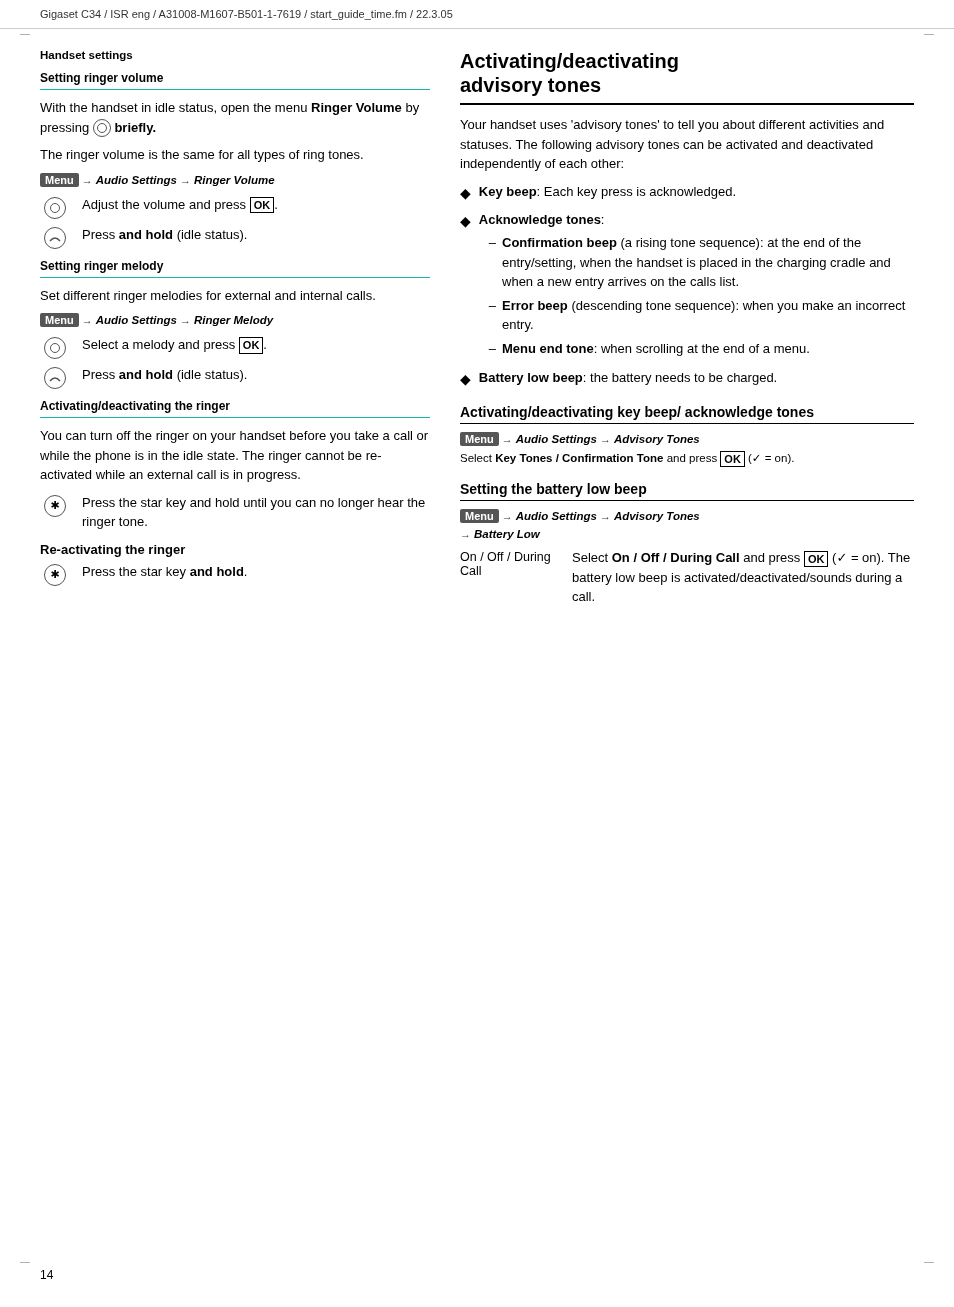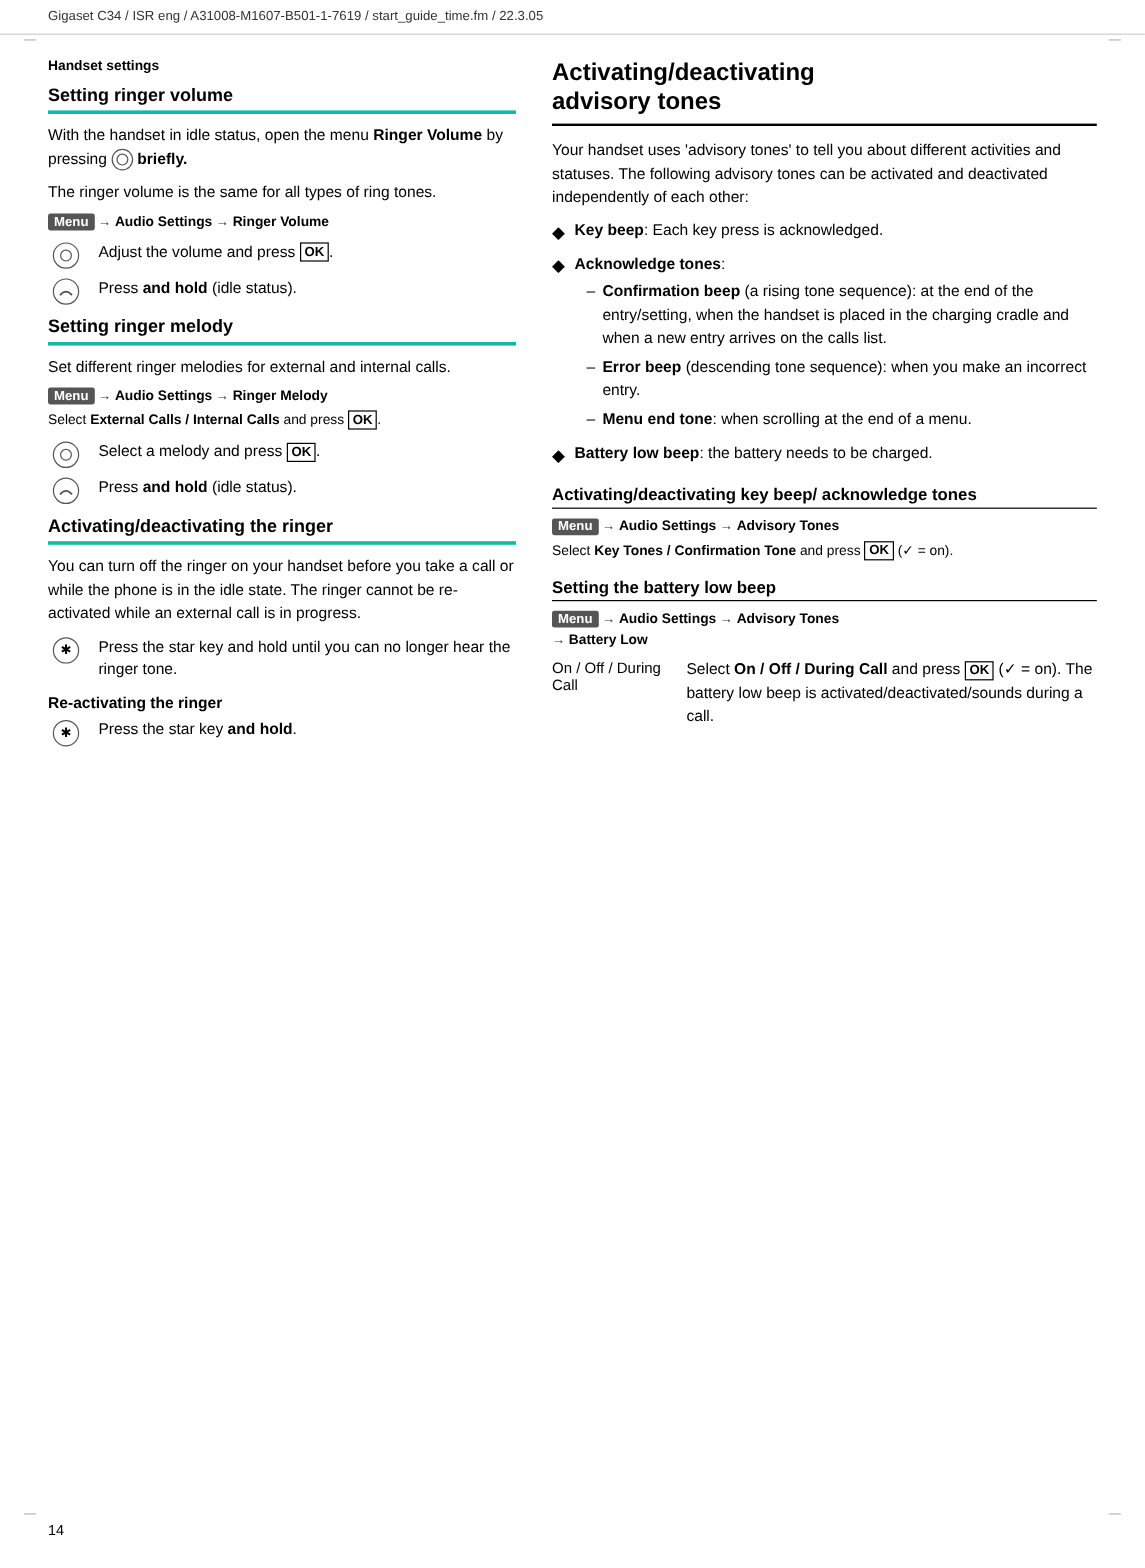--- a/index.html
+++ b/index.html
@@ -52,23 +52,23 @@
       flex: 1;
     }
     
     .section-label {
       font-weight: bold;
       font-size: 11.5px;
       margin-bottom: 8px;
     }
     
     .section-heading {
-      font-size: 15px;
-      font-weight: bold;
-      border-bottom: 3px solid #14b8a6;
+      font-size: 12px;
+      font-weight: bold;
+      border-bottom: 1px solid #14b8a6;
       padding-bottom: 4px;
       margin-bottom: 8px;
       margin-top: 10px;
     }
     .section-heading-large {
       font-size: 20px;
       font-weight: bold;
       border-bottom: 2px solid #000;
       padding-bottom: 6px;
       margin-bottom: 10px;
@@ -95,21 +95,21 @@
     }
     .menu-tag {
       background: #555;
       color: #fff;
       padding: 1px 5px;
       font-size: 11px;
       font-weight: bold;
       border-radius: 2px;
     }
     .menu-arrow { font-size: 11px; color: #333; }
-    .menu-bold { font-weight: bold; font-size: 11.5px; }
+    .menu-bold { font-weight: bold; font-size: 11.5px; font-style: italic; }
     
     .icon-row {
       display: flex;
       align-items: flex-start;
       margin-bottom: 6px;
       gap: 12px;
     }
     .icon-cell {
       width: 30px;
       flex-shrink: 0;
@@ -290,26 +290,20 @@
 
       <div class="section-heading">Setting ringer melody</div>
       <p>Set different ringer melodies for external and internal calls.</p>
 
       <div class="menu-path" style="flex-wrap:wrap;">
         <span class="menu-tag">Menu</span>
         <span class="menu-arrow">→</span>
         <span class="menu-bold">Audio Settings</span>
         <span class="menu-arrow">→</span>
         <span class="menu-bold">Ringer Melody</span>
-        <span style="width:100%; display:block; padding-left:0; margin-top:2px;">
-          <span>Select</span>
-          <strong>External Calls / Internal Calls</strong>
-          <span>and press</span>
-          <span class="ok-box">OK</span>.
-        </span>
       </div>
 
       <div class="icon-row">
         <div class="icon-cell">
           <div class="nav-icon">
             <div class="nav-icon-inner"></div>
           </div>
         </div>
         <div class="icon-desc">
           <span>Select a melody and press</span>

